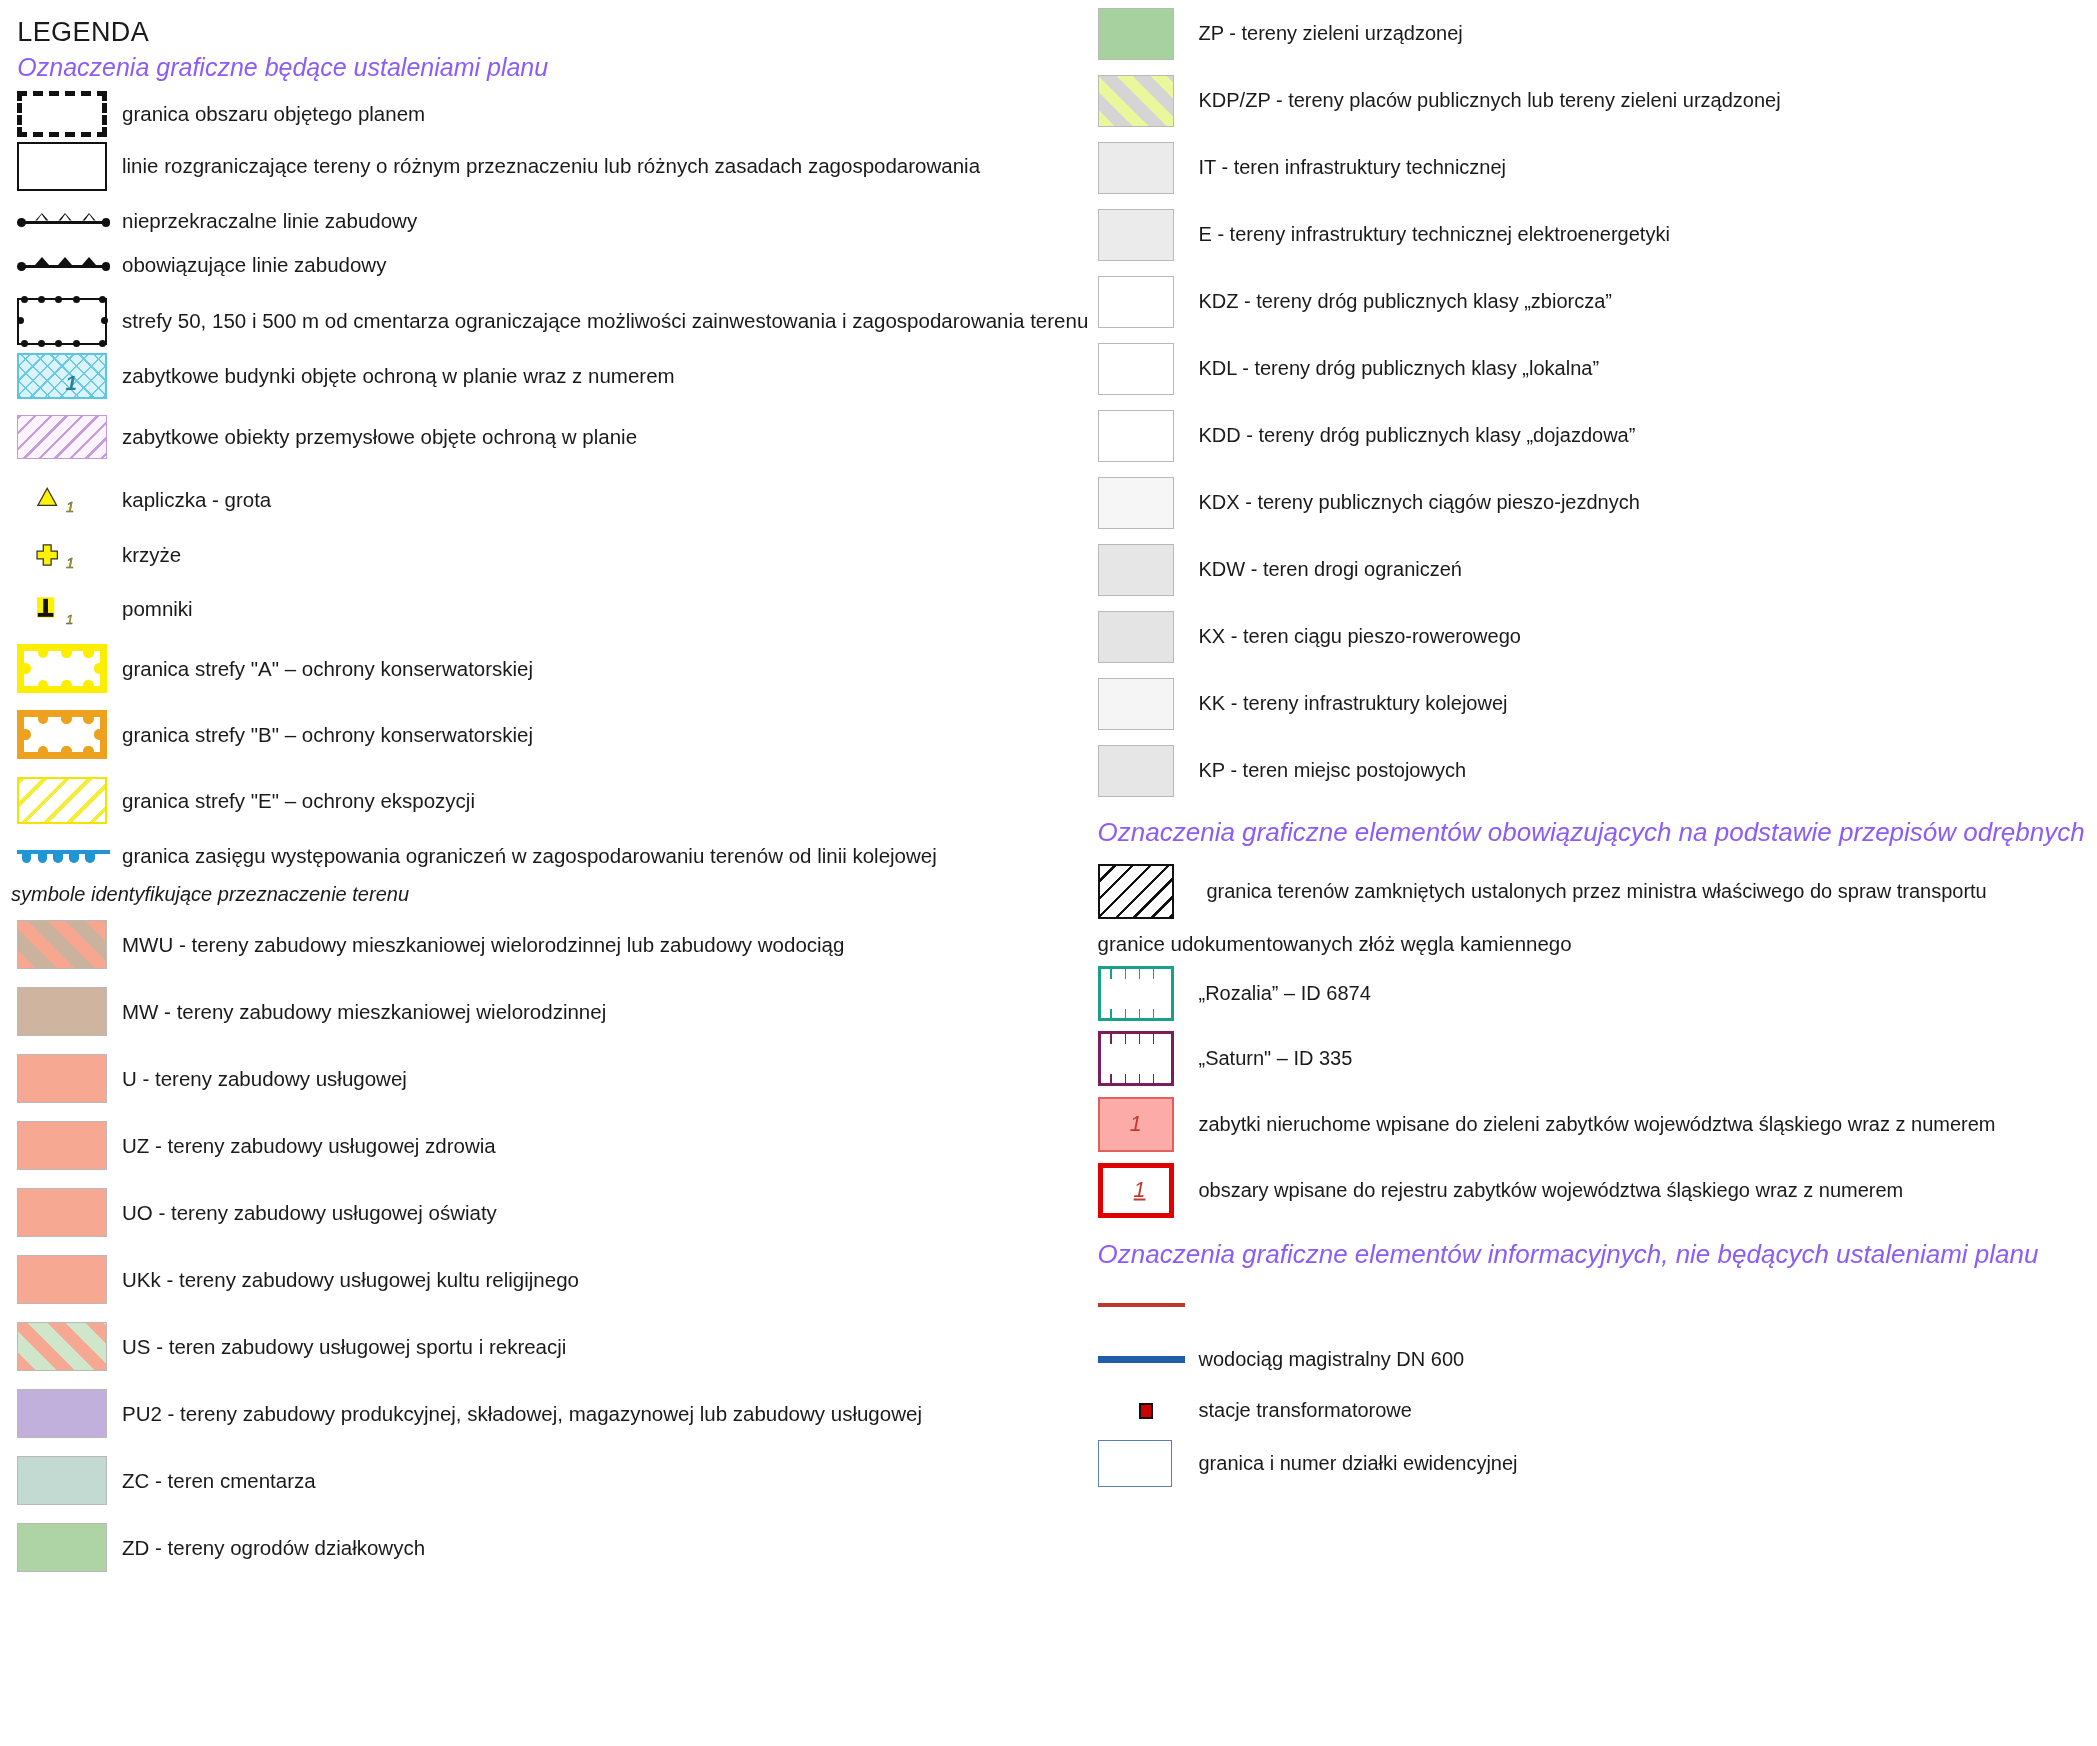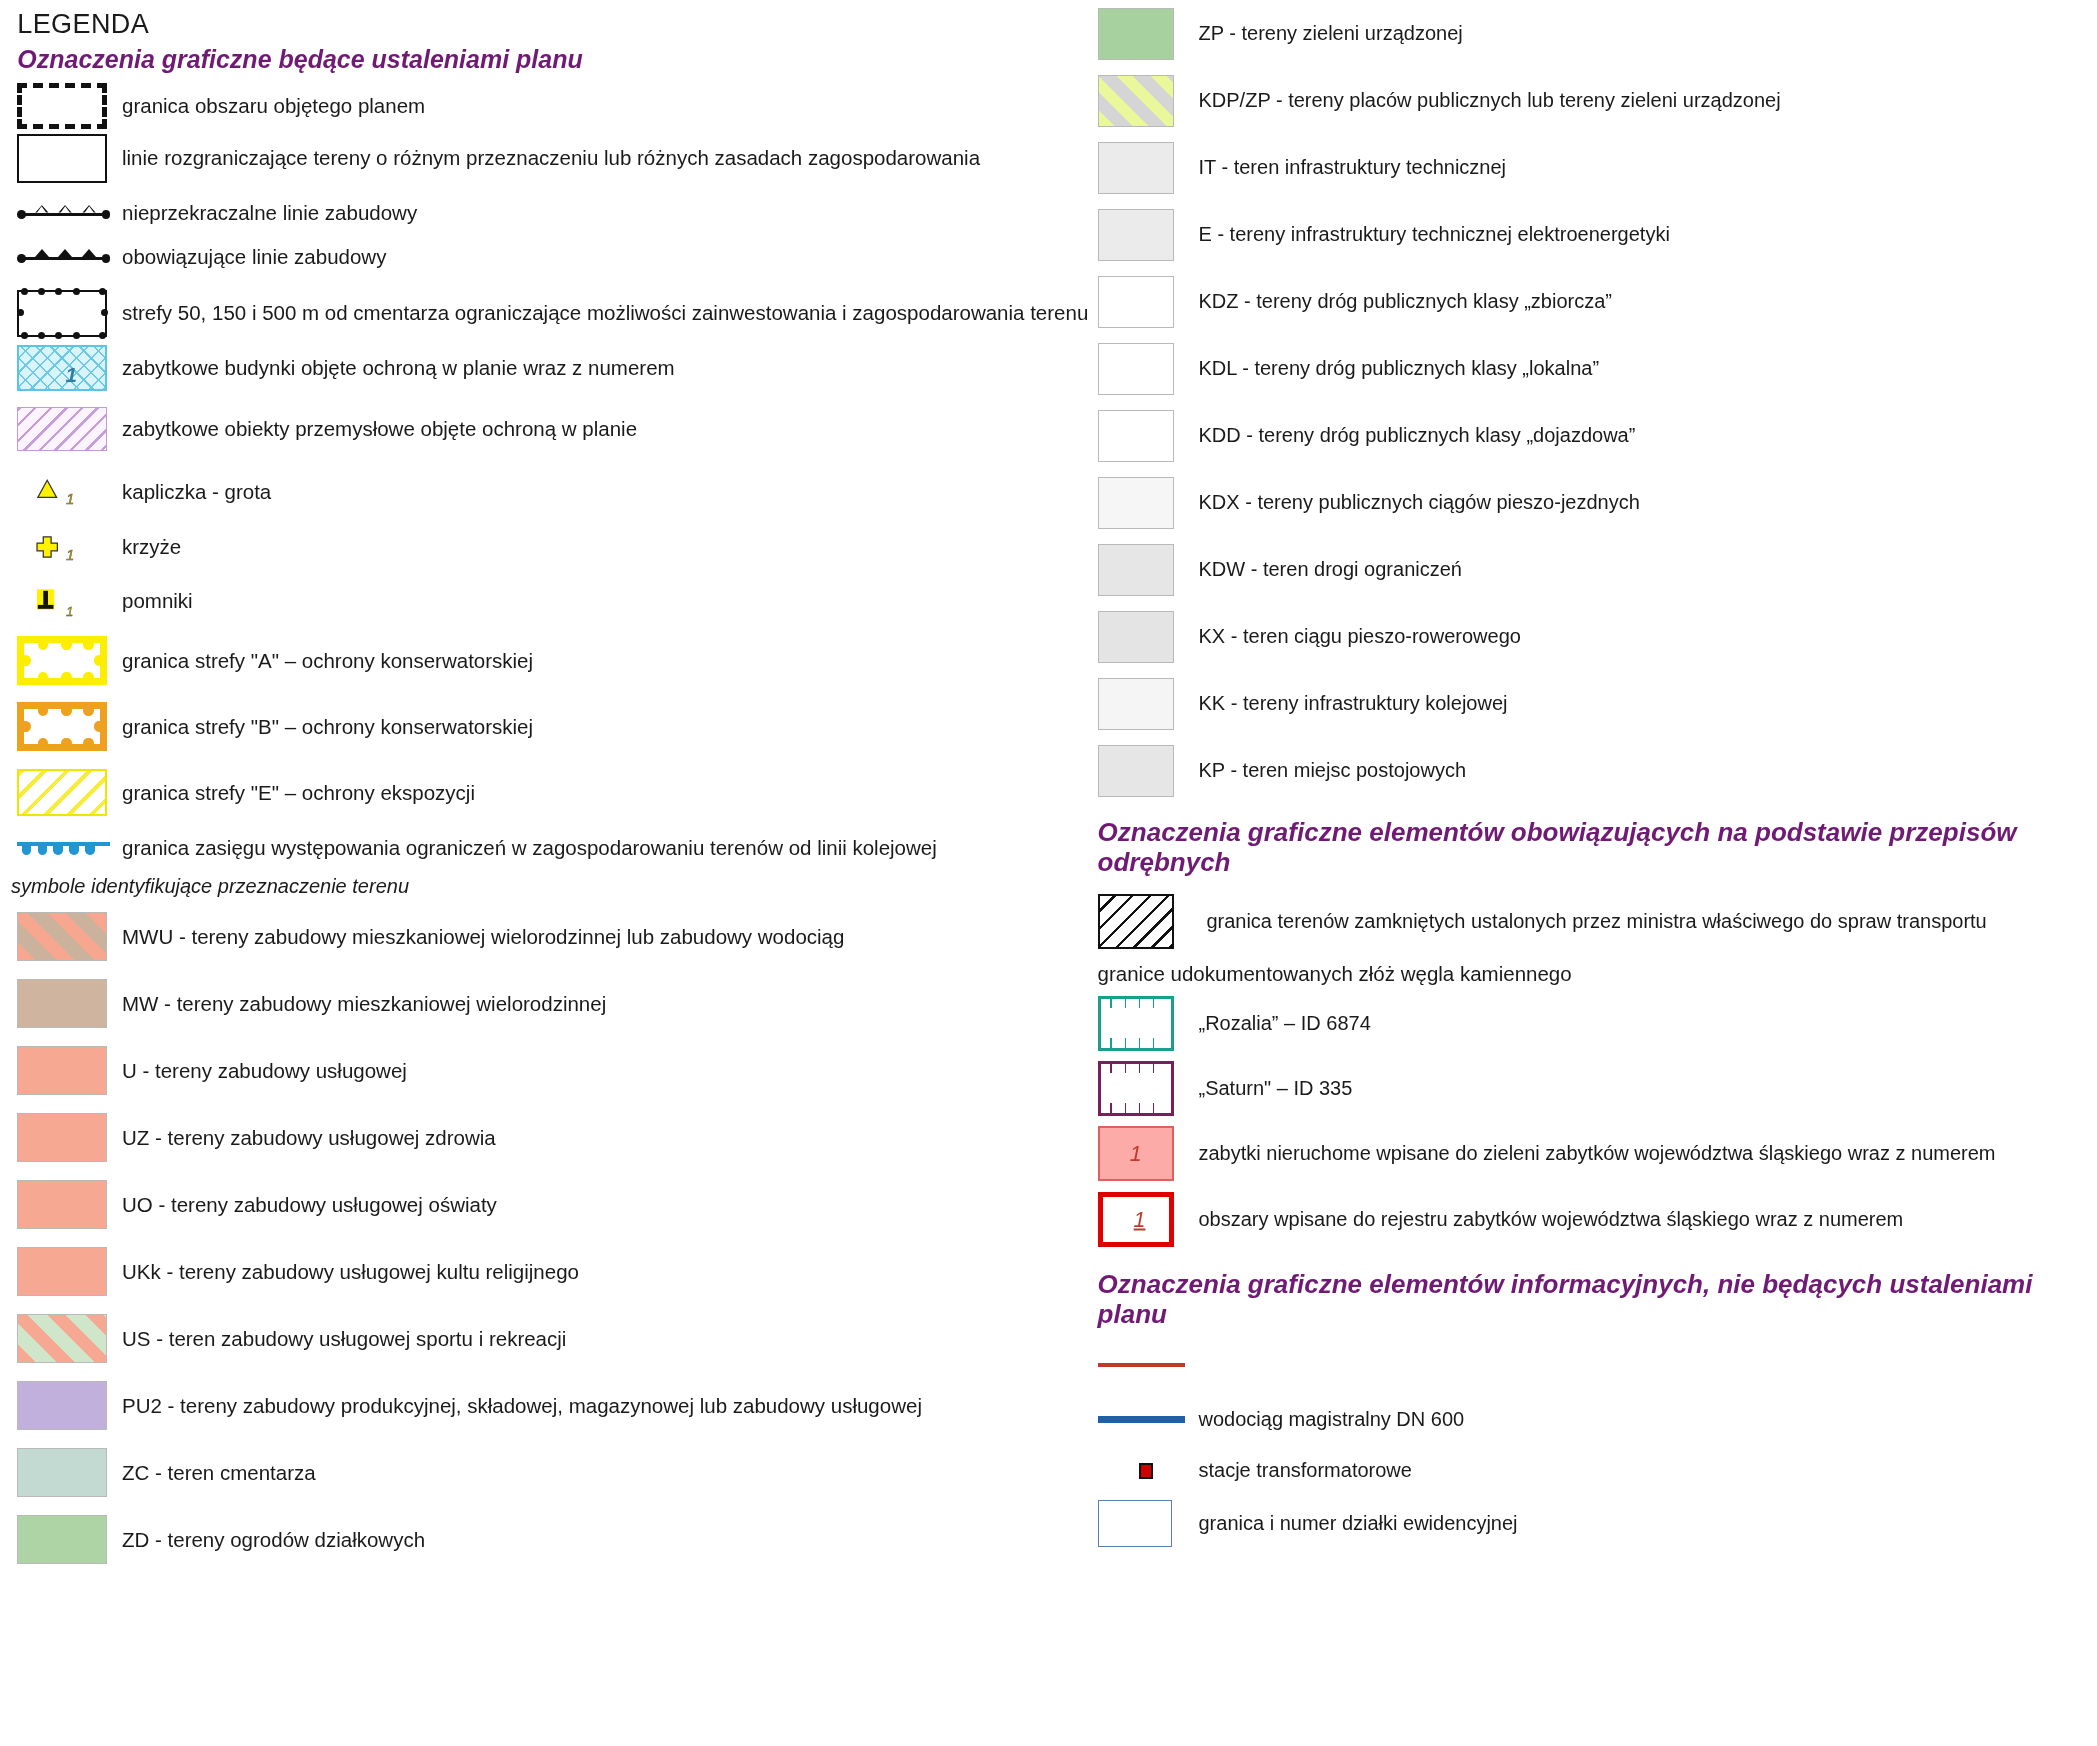--- a/index.html
+++ b/index.html
@@ -9,31 +9,31 @@
   }
   body {
     width: 2097px; height: 1747px;
     font-family: "Liberation Sans", sans-serif;
     color: #1a1a1a;
     position: relative;
     overflow: hidden;
   }
   .legend-root { position: relative; width: 2097px; height: 1747px; }
 
-  .col-left  { position: absolute; left: 11px;  top: 4px;  width: 1074px; }
+  .col-left  { position: absolute; left: 11px;  top: 12px;  width: 1074px; }
   .col-right { position: absolute; left: 1096px; top: 0; width: 1001px; }
 
   
   .title-legenda {
     font-size: 27px; letter-spacing: 0.4px; line-height: 1.05;
     padding: 6.3px 0 3.2px 6.3px; color: #1a1a1a;
   }
   .section-head {
     font-style: italic; font-size: 25px; line-height: 1.15;
-    padding: 3.2px 0 8px 6.3px; color: #701a75; font-weight: bold;
+    padding: 3.2px 0 8px 6.3px; color: #8b5cf6;
   }
   .section-head.right { padding-left: 1.6px; font-size: 26px; }
   .sub-note {
     font-size: 20.5px; line-height: 1.2; padding: 4.7px 0 4.7px 6.3px;
   }
   .sub-note.italic { font-style: italic; font-size: 20px; }
   .sub-note.right { padding-left: 1.6px; }
 
   
   .row {

